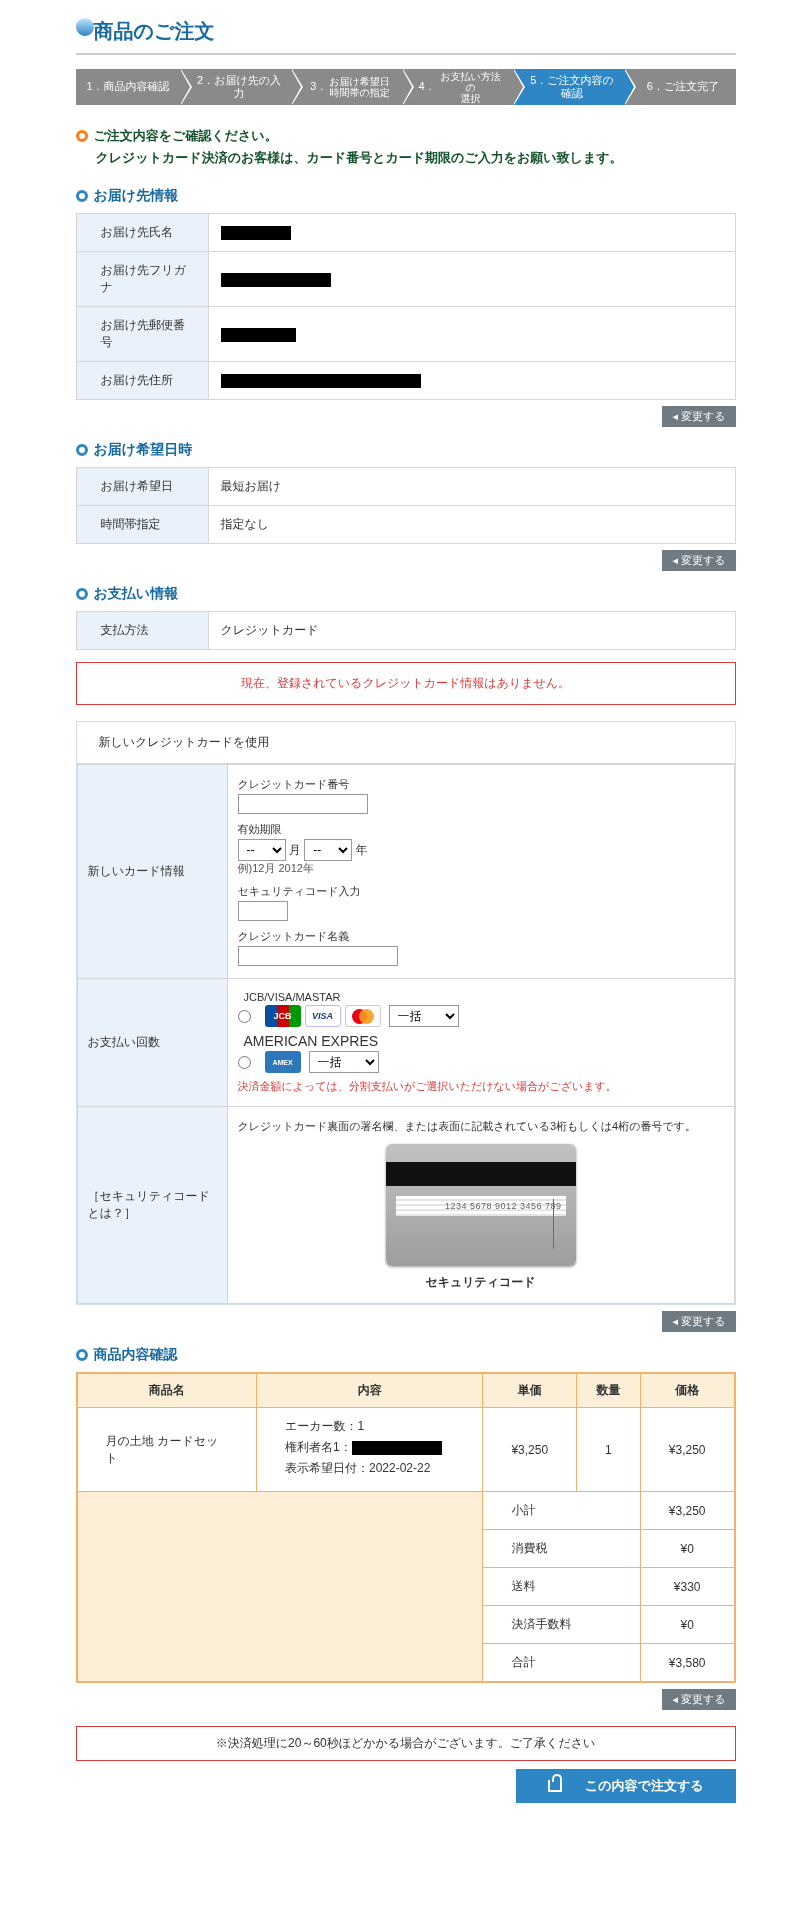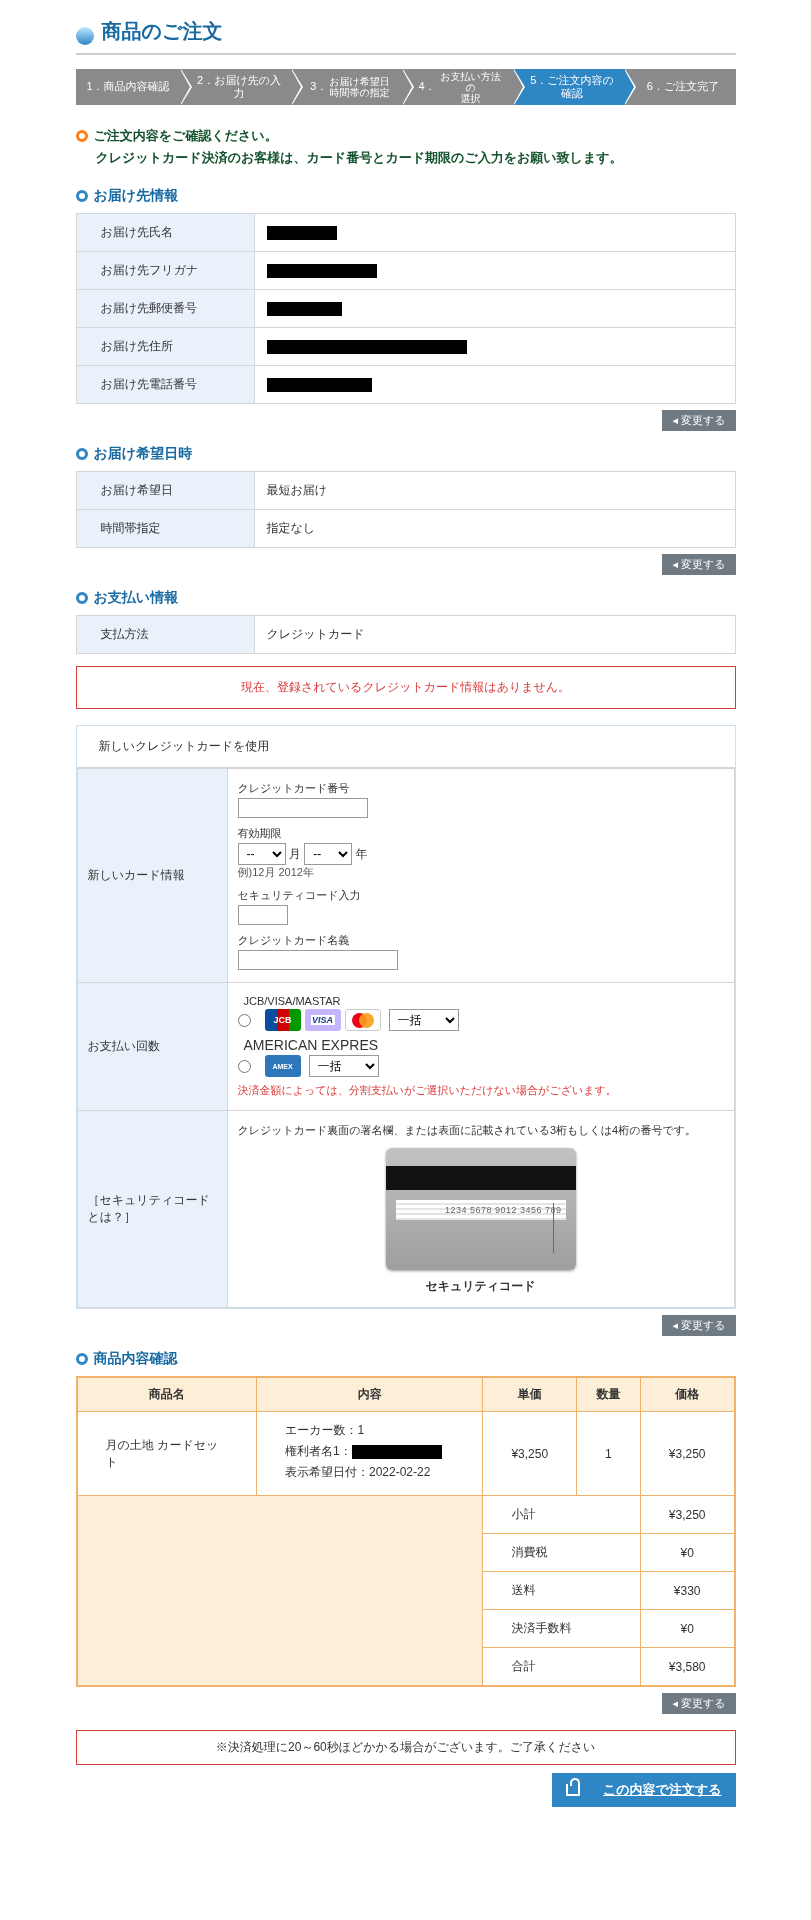--- a/index.html
+++ b/index.html
@@ -1,17 +1,17 @@
 <!DOCTYPE html>
 <html><head>
 <meta charset="utf-8">
 <style>
   * { box-sizing: border-box; margin: 0; padding: 0; }
   body { font-family: "Hiragino Kaku Gothic Pro", "Meiryo", sans-serif; font-size: 12px; color: #333; background: #fff; width: 660px; margin: 0 auto; padding: 10px 0 40px; }
-  .page-title { font-size: 20px; font-weight: bold; color: #186aa3; display: flex; align-items: flex-end; gap: 8px; padding: 8px 0; border-bottom: 2px solid #ccc; margin-bottom: 14px; }
+  .page-title { font-size: 20px; font-weight: bold; color: #186aa3; display: flex; align-items: flex-start; padding: 8px 0; border-bottom: 2px solid #ccc; margin-bottom: 14px; }
   .page-title-icon { width: 18px; height: 18px; border-radius: 50%; background: linear-gradient(180deg, #bfe6ff 0%, #2f86c4 100%); display: inline-block; }
   
   .steps { display: flex; margin-bottom: 20px; }
   .step { position: relative; flex: 1; height: 36px; line-height: 1.2; display: flex; align-items: center; justify-content: center; background: #8a8a8a; color: #fff; font-size: 11px; padding: 0 10px 0 16px; text-align: center; }
   .step:first-child { padding-left: 10px; }
   .step.two-line { flex-direction: column; }
   .step::after { content: ""; position: absolute; right: -9px; top: 0; width: 0; height: 0; border-top: 18px solid transparent; border-bottom: 18px solid transparent; border-left: 10px solid #8a8a8a; z-index: 2; }
   .step::before { content: ""; position: absolute; right: -11px; top: 0; width: 0; height: 0; border-top: 18px solid transparent; border-bottom: 18px solid transparent; border-left: 11px solid #fff; z-index: 1; }
   .step:last-child::after, .step:last-child::before { display: none; }
   .step.active { background: #2f86c4; }
@@ -20,21 +20,21 @@
   .sec-head { display: flex; align-items: center; gap: 6px; font-size: 14px; font-weight: bold; color: #186aa3; margin: 14px 0 8px; }
   .sec-bullet { width: 12px; height: 12px; border: 3px solid #2f86c4; border-radius: 50%; background: #fff; display: inline-block; }
   
   .alert-top { color: #14532d; font-size: 13px; line-height: 1.7; margin-bottom: 18px; }
   .alert-top .alert-title { font-weight: bold; display: flex; align-items: center; gap: 6px; }
   .alert-top .alert-sub { padding-left: 20px; font-weight: bold; }
   .alert-bullet { width: 12px; height: 12px; border: 3px solid #ff7d15; border-radius: 50%; background: #fff; display: inline-block; }
   
   table.info { width: 100%; border-collapse: collapse; border: 1px solid #d6d6d6; }
   table.info th, table.info td { border: 1px solid #d6d6d6; padding: 10px 12px; text-align: left; vertical-align: middle; }
-  table.info th { width: 178px; background: #e9f2fa; font-weight: normal; color: #333; font-size: 12px; padding-left: 24px; }
+  table.info th { width: 132px; background: #e9f2fa; font-weight: normal; color: #333; font-size: 12px; padding-left: 24px; }
   .redact { display: inline-block; height: 14px; background: #000; vertical-align: middle; }
   .btn-change { display: inline-block; background: #6f7a82; color: #fff; font-size: 11px; padding: 3px 10px; margin-top: 6px; float: right; }
   .cf::after { content: ""; display: block; clear: both; }
   
   .no-card { border: 1px solid #d93a3a; color: #d93a3a; text-align: center; padding: 12px; margin-top: 12px; font-size: 12px; }
   
   .card-block { border: 1px solid #cde0ee; margin-top: 16px; background: #fff; }
   .card-block-head { padding: 12px 22px; font-size: 12px; border-bottom: 1px solid #d6d6d6; background: #fff; }
   table.card { width: 100%; border-collapse: collapse; }
   table.card th, table.card td { border: 1px solid #d6d6d6; padding: 12px 10px; vertical-align: top; font-size: 12px; }
@@ -45,21 +45,21 @@
   input.text-in, select { font-size: 12px; padding: 2px 4px; border: 1px solid #999; background: #fff; }
   input.cc-num { width: 130px; }
   input.cc-name { width: 160px; }
   input.cc-sec { width: 50px; }
   select.exp { width: 48px; }
   select.inst { width: 70px; height: 22px; }
   .pay-row { display: flex; align-items: center; gap: 8px; margin-bottom: 6px; }
   .brand-row { display: flex; align-items: center; gap: 4px; margin-left: 6px; }
   .brand { width: 36px; height: 22px; border-radius: 3px; display: inline-flex; align-items: center; justify-content: center; font-size: 9px; font-weight: bold; color: #fff; }
   .brand.jcb { background: linear-gradient(90deg,#0a4ea2 33%, #c00 33% 66%, #090 66%);}  
-  .brand.visa { background:#fff; color:#1a3e8b; border:6px solid #c4b5fd; font-style: italic; }
+  .brand.visa { background:#fff; color:#1a3e8b; border:1px solid #c4b5fd; font-style: italic; }
   .brand.mc { background:#fff; border:1px solid #ccc; position:relative; }
   .brand.mc::before{content:"";position:absolute;left:6px;top:3px;width:15px;height:15px;border-radius:50%;background:#eb001b;}
   .brand.mc::after{content:"";position:absolute;right:6px;top:3px;width:15px;height:15px;border-radius:50%;background:#f79e1b;opacity:.9;}
   .brand.amex { background:#2e77bb; font-size:7px; text-align:center; line-height:1; }
   .warn-red { color: #d93a3a; font-size: 11px; margin-top: 4px; margin-left: 0; }
   .sec-desc { font-size: 11px; margin-bottom: 10px; }
   
   .card-illust { width: 190px; background: linear-gradient(180deg,#c2c2c2,#9e9e9e); border-radius: 6px; padding: 0 0 10px; position: relative; box-shadow: 0 1px 3px rgba(0,0,0,.4); }
   .card-illust .mag { height: 24px; background: #111; margin-top: 10px; }
   .card-illust .sig { margin: 10px 10px 0; height: 20px; background: repeating-linear-gradient(180deg,#fff,#fff 3px,#e4e4e4 3px,#e4e4e4 5px); font-size: 9px; color: #666; display:flex; align-items:center; justify-content:flex-end; padding-right:4px; letter-spacing:.5px;}
@@ -69,21 +69,21 @@
   
   table.prod { width:100%; border-collapse: collapse; border: 2px solid #f1b36b; background:#fdeed7; }
   table.prod th { border:1px solid #f1b36b; padding:8px; text-align:center; font-size:12px; background:#fdeed7; font-weight:bold; }
   table.prod td { border:1px solid #f1b36b; padding:10px 28px; font-size:12px; background:#fff; vertical-align: middle; }
   table.prod td.center { text-align:center; }
   table.prod td.wide-span { background:#fdeed7; }
   .prod-content-line { margin-bottom: 4px; }
   
   .bottom-notice { border:1px solid #d93a3a; color:#333; text-align:center; padding:8px; margin-top:16px; font-size:12px; }
   .order-btn-row { text-align:right; margin-top:8px; }
-  .order-btn { display:inline-flex; align-items:center; gap:23px; background:#2f86c4; color:#fff; font-size:13px; font-weight:bold; padding:8px 14px; border:none;text-decoration:underline; }
+  .order-btn { display:inline-flex; align-items:center; gap:23px; background:#2f86c4; color:#fff; font-size:13px; font-weight:bold; padding:8px 32px; border:none; }
   .cart-icon { width:14px; height:12px; display:inline-block; border:2px solid #fff; border-top:none; position:relative; }
   .cart-icon::before{ content:""; position:absolute; top:-6px; left:2px; width:6px; height:6px; border:2px solid #fff; border-bottom:none; border-radius:6px 6px 0 0;}
 </style>
 </head>
 <body>
 
 <div class="page-title">
   <span class="page-title-icon"></span>
   <span>商品のご注文</span>
 </div>
@@ -143,24 +143,20 @@
         <th>お届け先フリガナ</th>
         <td><span class="redact" style="width:110px"></span></td>
       </tr>
   <tr>
         <th>お届け先郵便番号</th>
         <td><span class="redact" style="width:75px"></span></td>
       </tr>
   <tr>
         <th>お届け先住所</th>
         <td><span class="redact" style="width:200px"></span></td>
-      </tr>
-  <tr>
-        <th>お届け先電話番号</th>
-        <td><span class="redact" style="width:105px"></span></td>
       </tr>
 </tbody>
   </table>
 <div class="cf">
     <a class="btn-change">◂ 変更する</a>
   </div>
 
 <div class="sec-head">
   <span class="sec-bullet"></span>
   <span>お届け希望日時</span>

